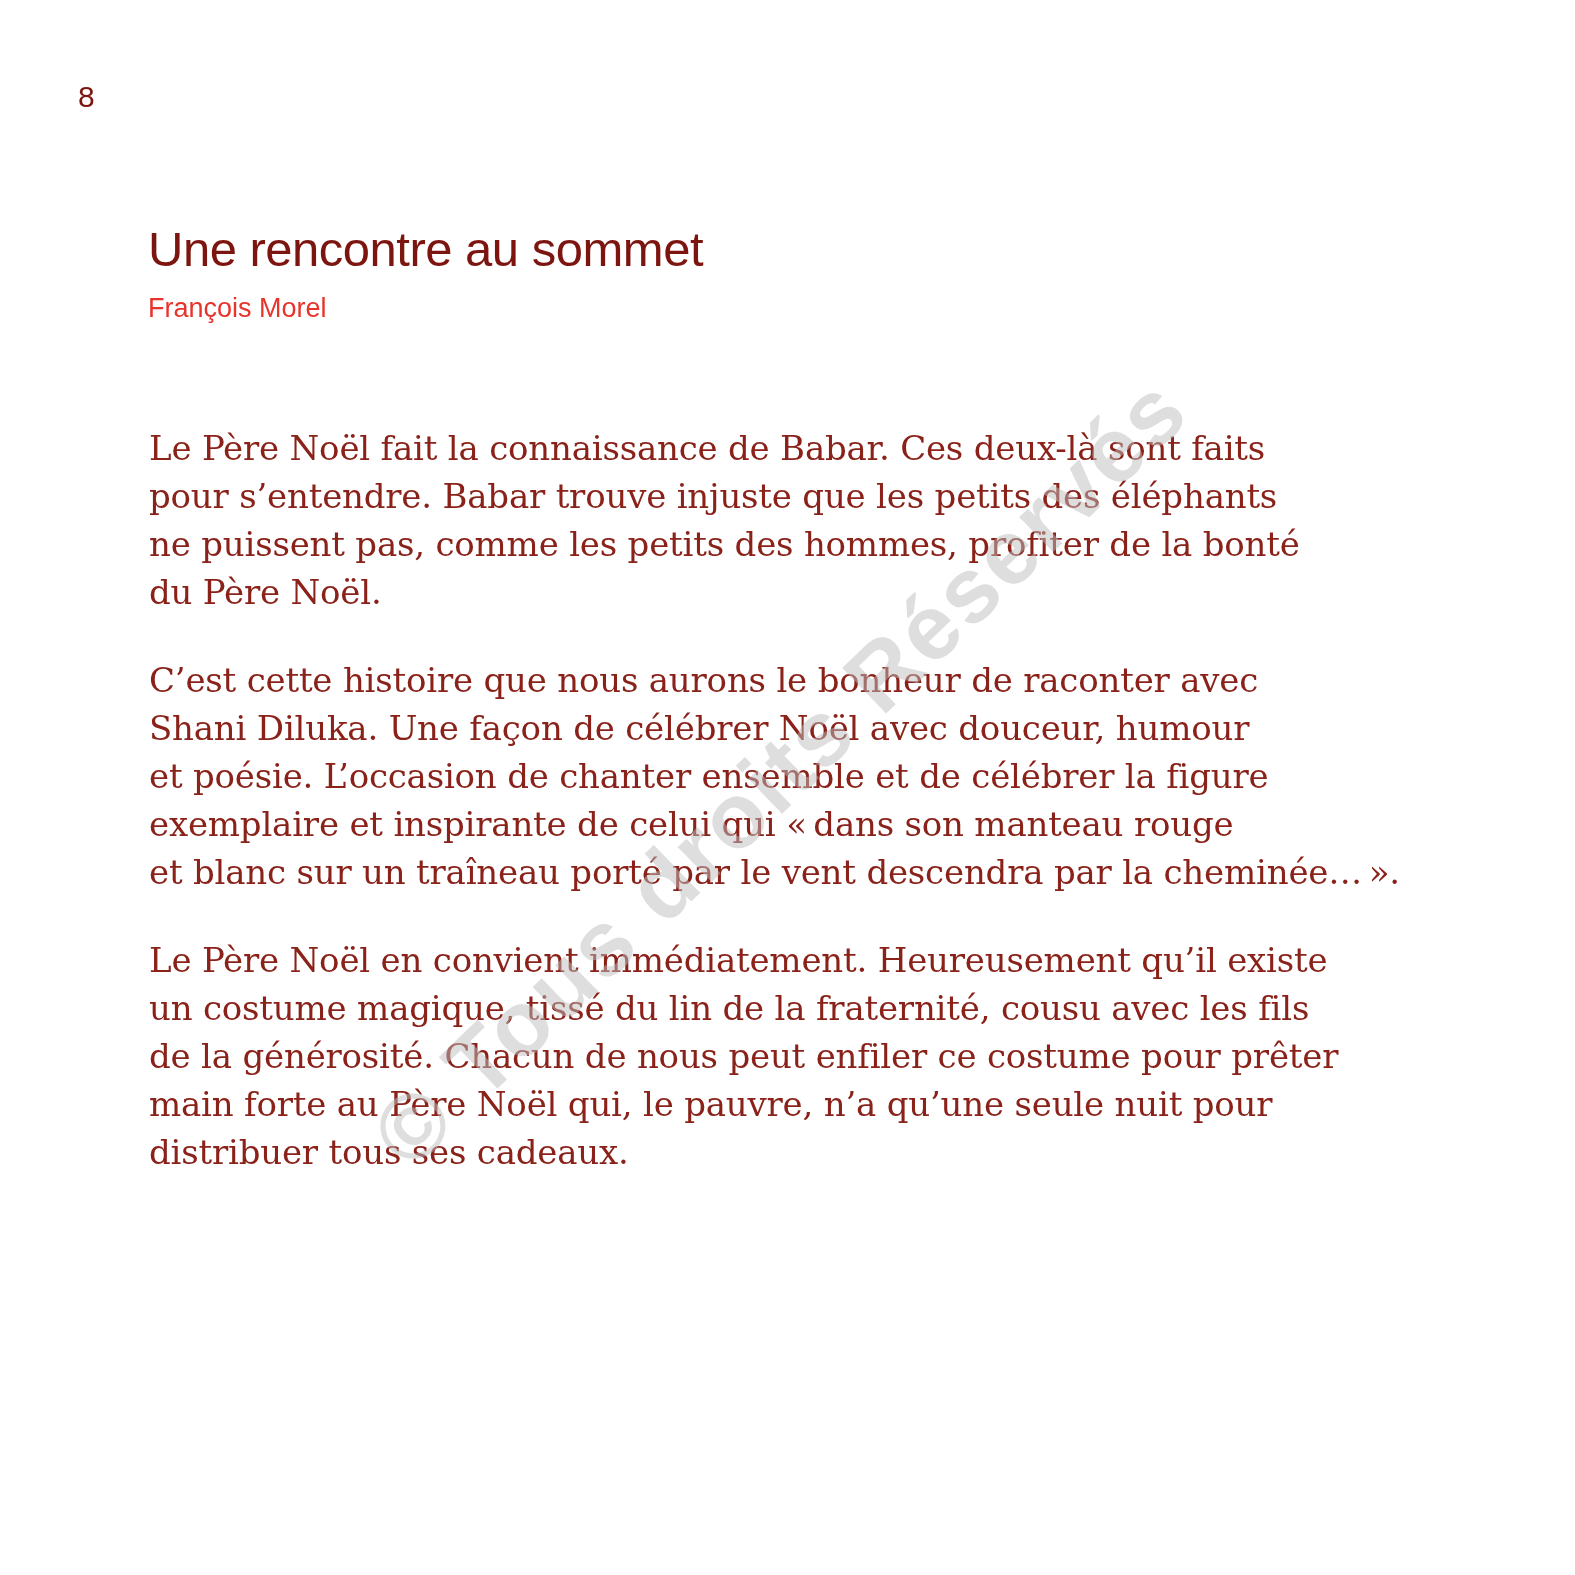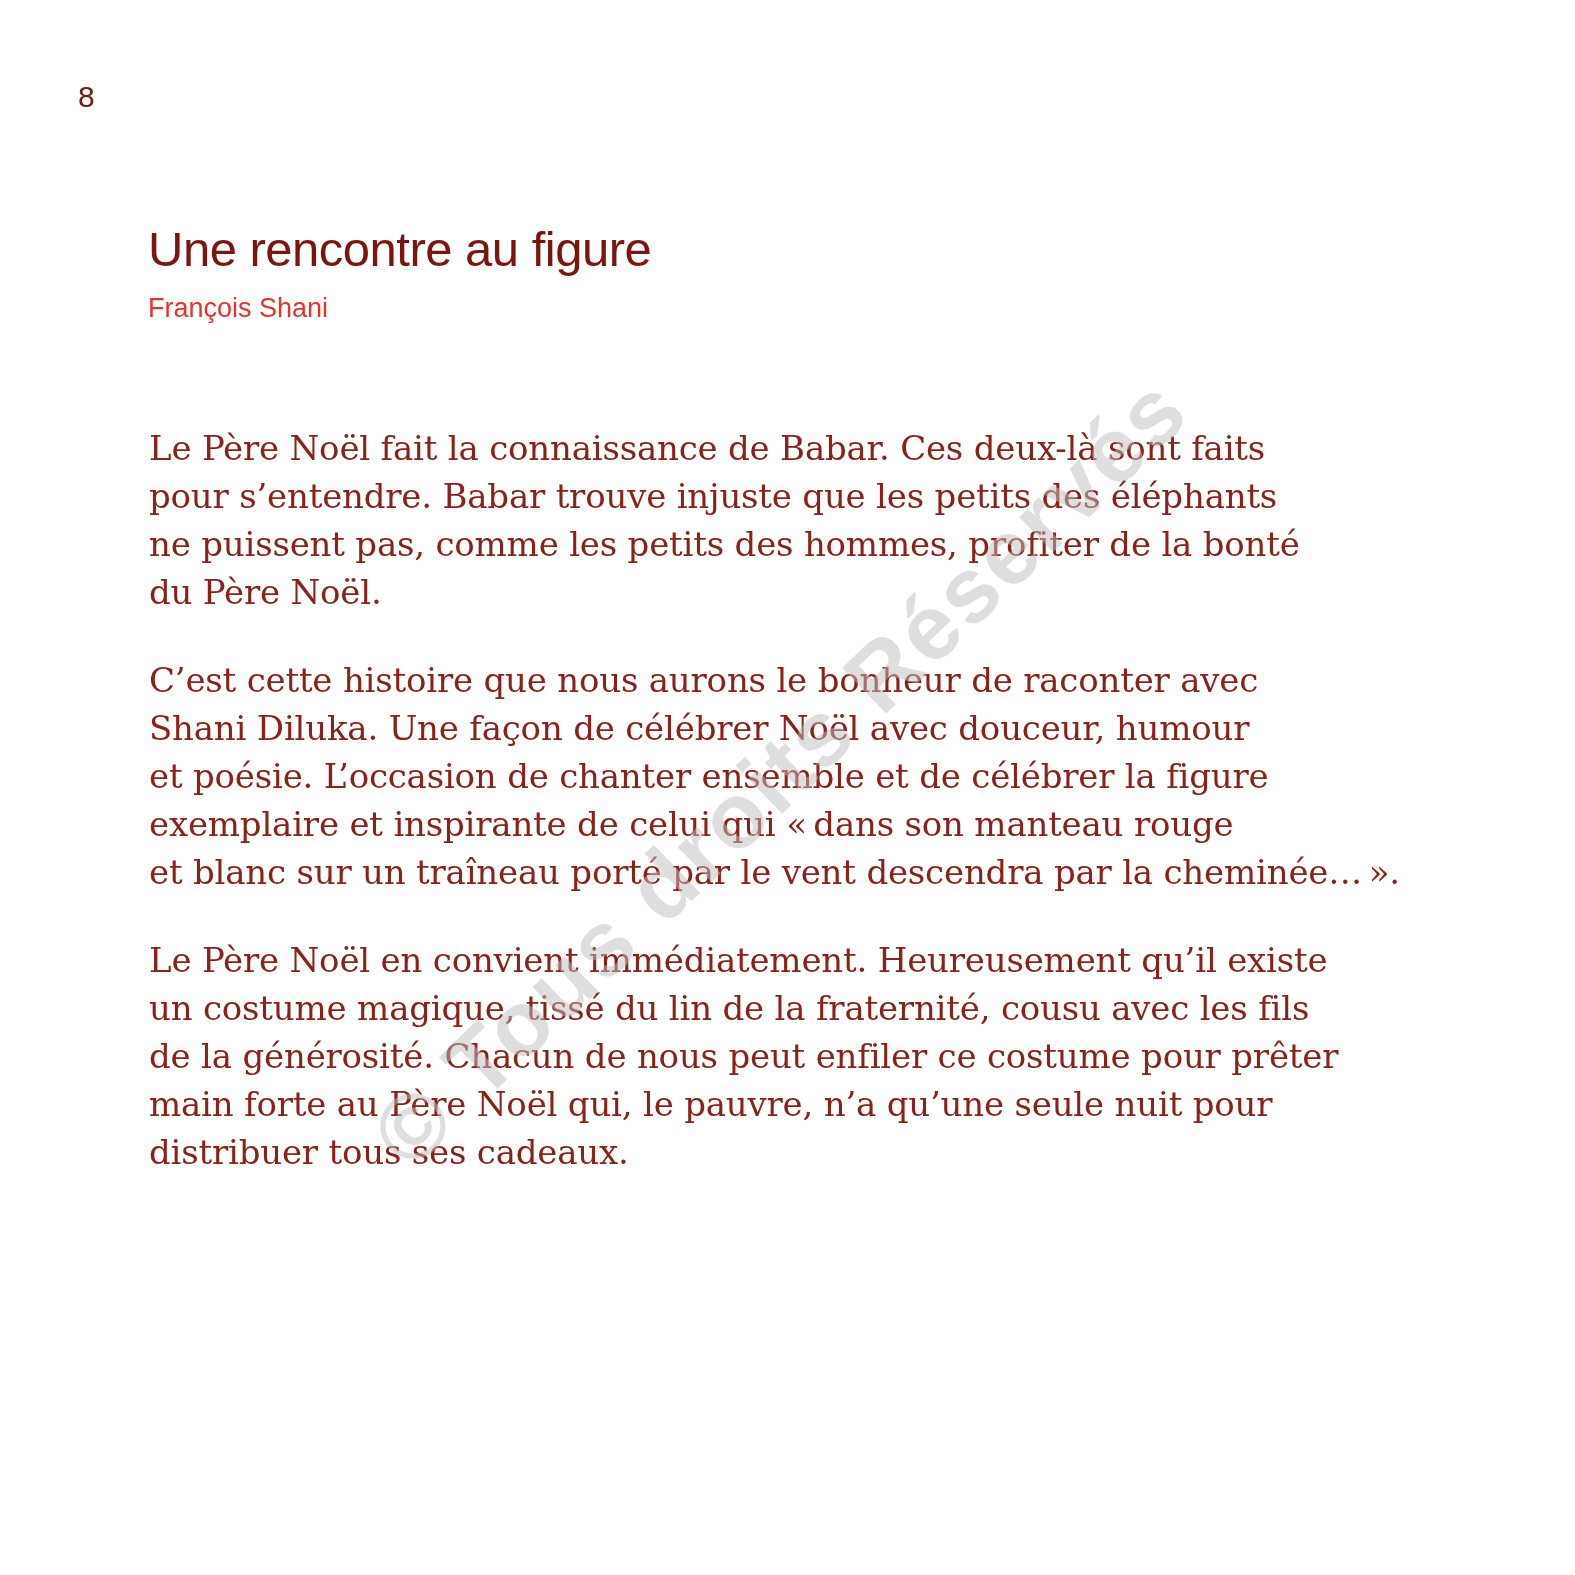--- a/index.html
+++ b/index.html
@@ -73,23 +73,23 @@
   }
 </style>
 </head>
 <body>
 
 <div class="page" style="--page-bg: #ffffff; --title-color: #7c150f; --author-color: #e8332b; --body-color: #8a221a; --watermark-color: rgba(190,190,190,0.5);">
 
   <div class="page-number">8</div>
 
   <div class="content">
-    <h1 class="article-title">Une rencontre au figure</h1>
+    <h1 class="article-title">Une rencontre au sommet</h1>
 
-    <div class="article-author">François Shani</div>
+    <div class="article-author">François Morel</div>
 
     <div class="article-body">
       <p>Le Père Noël fait la connaissance de Babar. Ces deux-là sont faits
 pour s’entendre. Babar trouve injuste que les petits des éléphants
 ne puissent pas, comme les petits des hommes, profiter de la bonté
 du Père Noël.</p>
       <p>C’est cette histoire que nous aurons le bonheur de raconter avec
 Shani Diluka. Une façon de célébrer Noël avec douceur, humour
 et poésie. L’occasion de chanter ensemble et de célébrer la figure
 exemplaire et inspirante de celui qui « dans son manteau rouge

